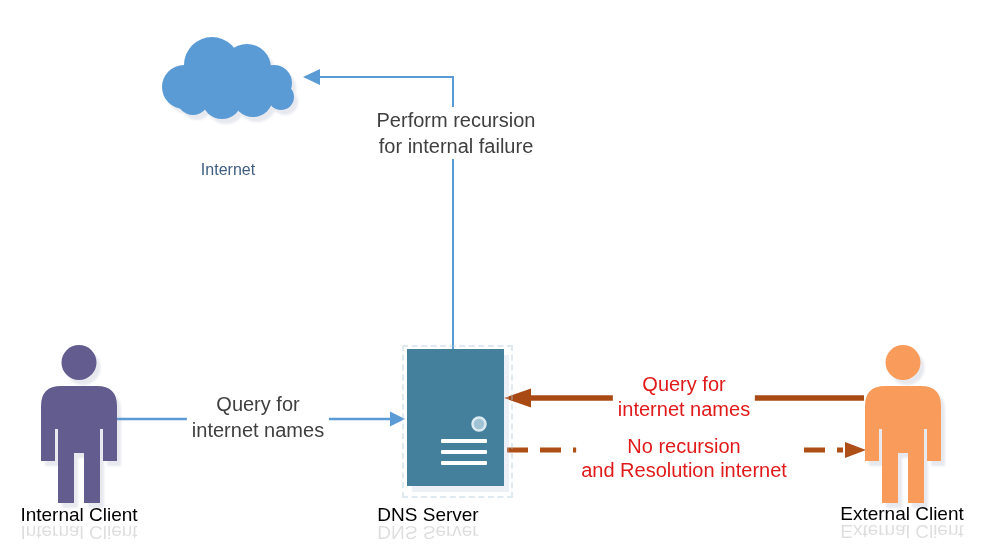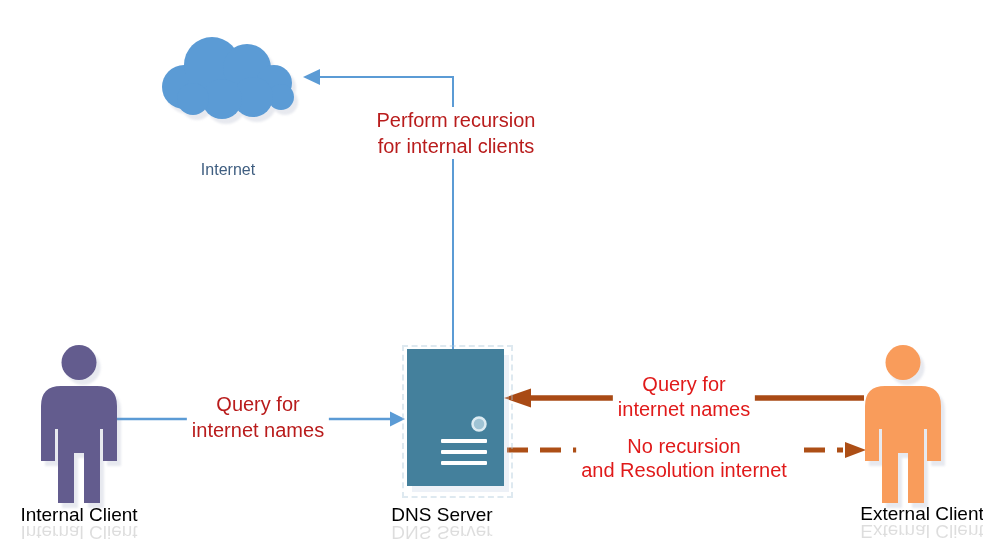--- a/index.html
+++ b/index.html
@@ -21,21 +21,21 @@
     content:"";position:absolute;left:-5px;top:-4px;right:-9px;bottom:-12px;
     border:2px dashed rgba(170,198,218,0.38);pointer-events:none;
   }
 
   
   .edge-label{
     position:absolute;z-index:3;transform:translateX(-50%);
     background:#ffffff;text-align:center;white-space:nowrap;
     font-size:20px;line-height:26px;padding:0 5px;
   }
-  .blue-text{color:#b91c1c;}
+  .blue-text{color:#404040;}
   .red-text{color:#E01A1A;}
   .node-label{
     position:absolute;z-index:3;transform:translateX(-50%);
     text-align:center;white-space:nowrap;
     font-size:19px;line-height:21px;font-weight:normal;color:#000000;
   }
   .node-label .reflection{
     display:block;transform:scaleY(-1);opacity:0.13;margin-top:-3px;
   }
   .plain-label{
@@ -96,21 +96,21 @@
 
   <svg class="shape soft-shadow" style="left:864px;top:345px;" width="78" height="158" viewBox="0 0 78 158">
     <g fill="#F99C5B">
       <circle cx="39" cy="17.5" r="17.5"></circle>
       <path transform="translate(1,41)" d="M0,75 V20 Q0,0 20,0 H56 Q76,0 76,20 V75 H62 V43 H59 V117 H43 V67 H33 V117 H17 V43 H14 V75 Z"></path>
     </g>
   </svg>
 
   <div class="edge-label blue-text" style="left:456px;top:107px;">
     <span>Perform recursion</span><br>
-    <span>for internal clients</span>
+    <span>for internal failure</span>
   </div>
 
   <div class="edge-label blue-text" style="left:258px;top:391px;">
     <span>Query for</span><br>
     <span>internet names</span>
   </div>
 
   <div class="edge-label red-text" style="left:684px;top:372px;line-height:25px;">
     <span>Query for</span><br>
     <span>internet names</span>
@@ -121,23 +121,23 @@
     <span>and Resolution internet</span>
   </div>
 
   <div class="plain-label" style="left:228px;top:161px;">Internet</div>
 
   <div class="node-label" style="left:79px;top:504px;">
     <span>Internal Client</span>
     <span class="reflection">Internal Client</span>
   </div>
 
-  <div class="node-label" style="left:442px;top:504px;">
+  <div class="node-label" style="left:428px;top:504px;">
     <span>DNS Server</span>
     <span class="reflection">DNS Server</span>
   </div>
 
-  <div class="node-label" style="left:922px;top:503px;">
+  <div class="node-label" style="left:902px;top:503px;">
     <span>External Client</span>
     <span class="reflection">External Client</span>
   </div>
 
 </div>
 
 </body></html>

